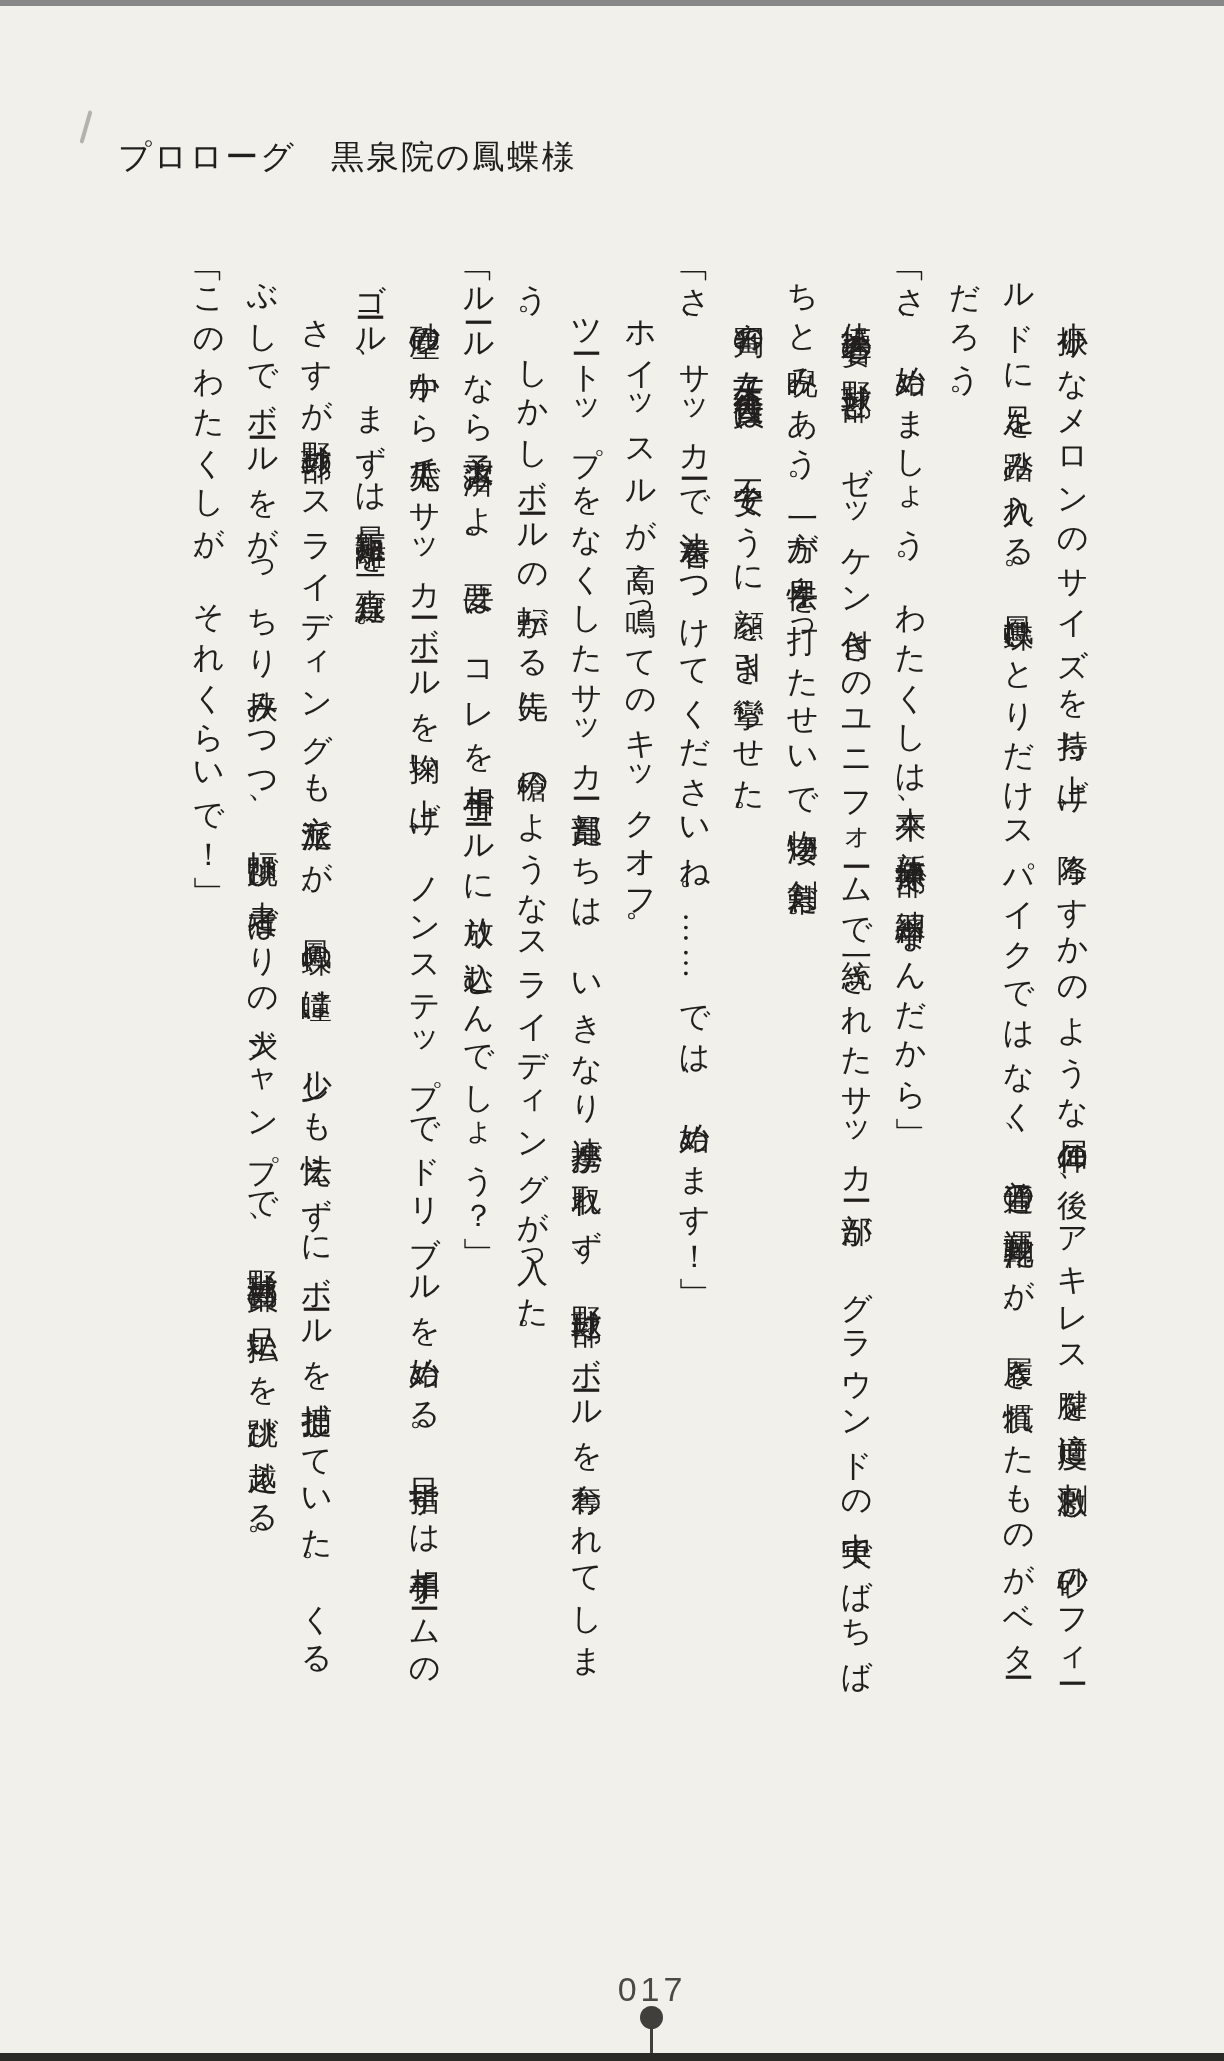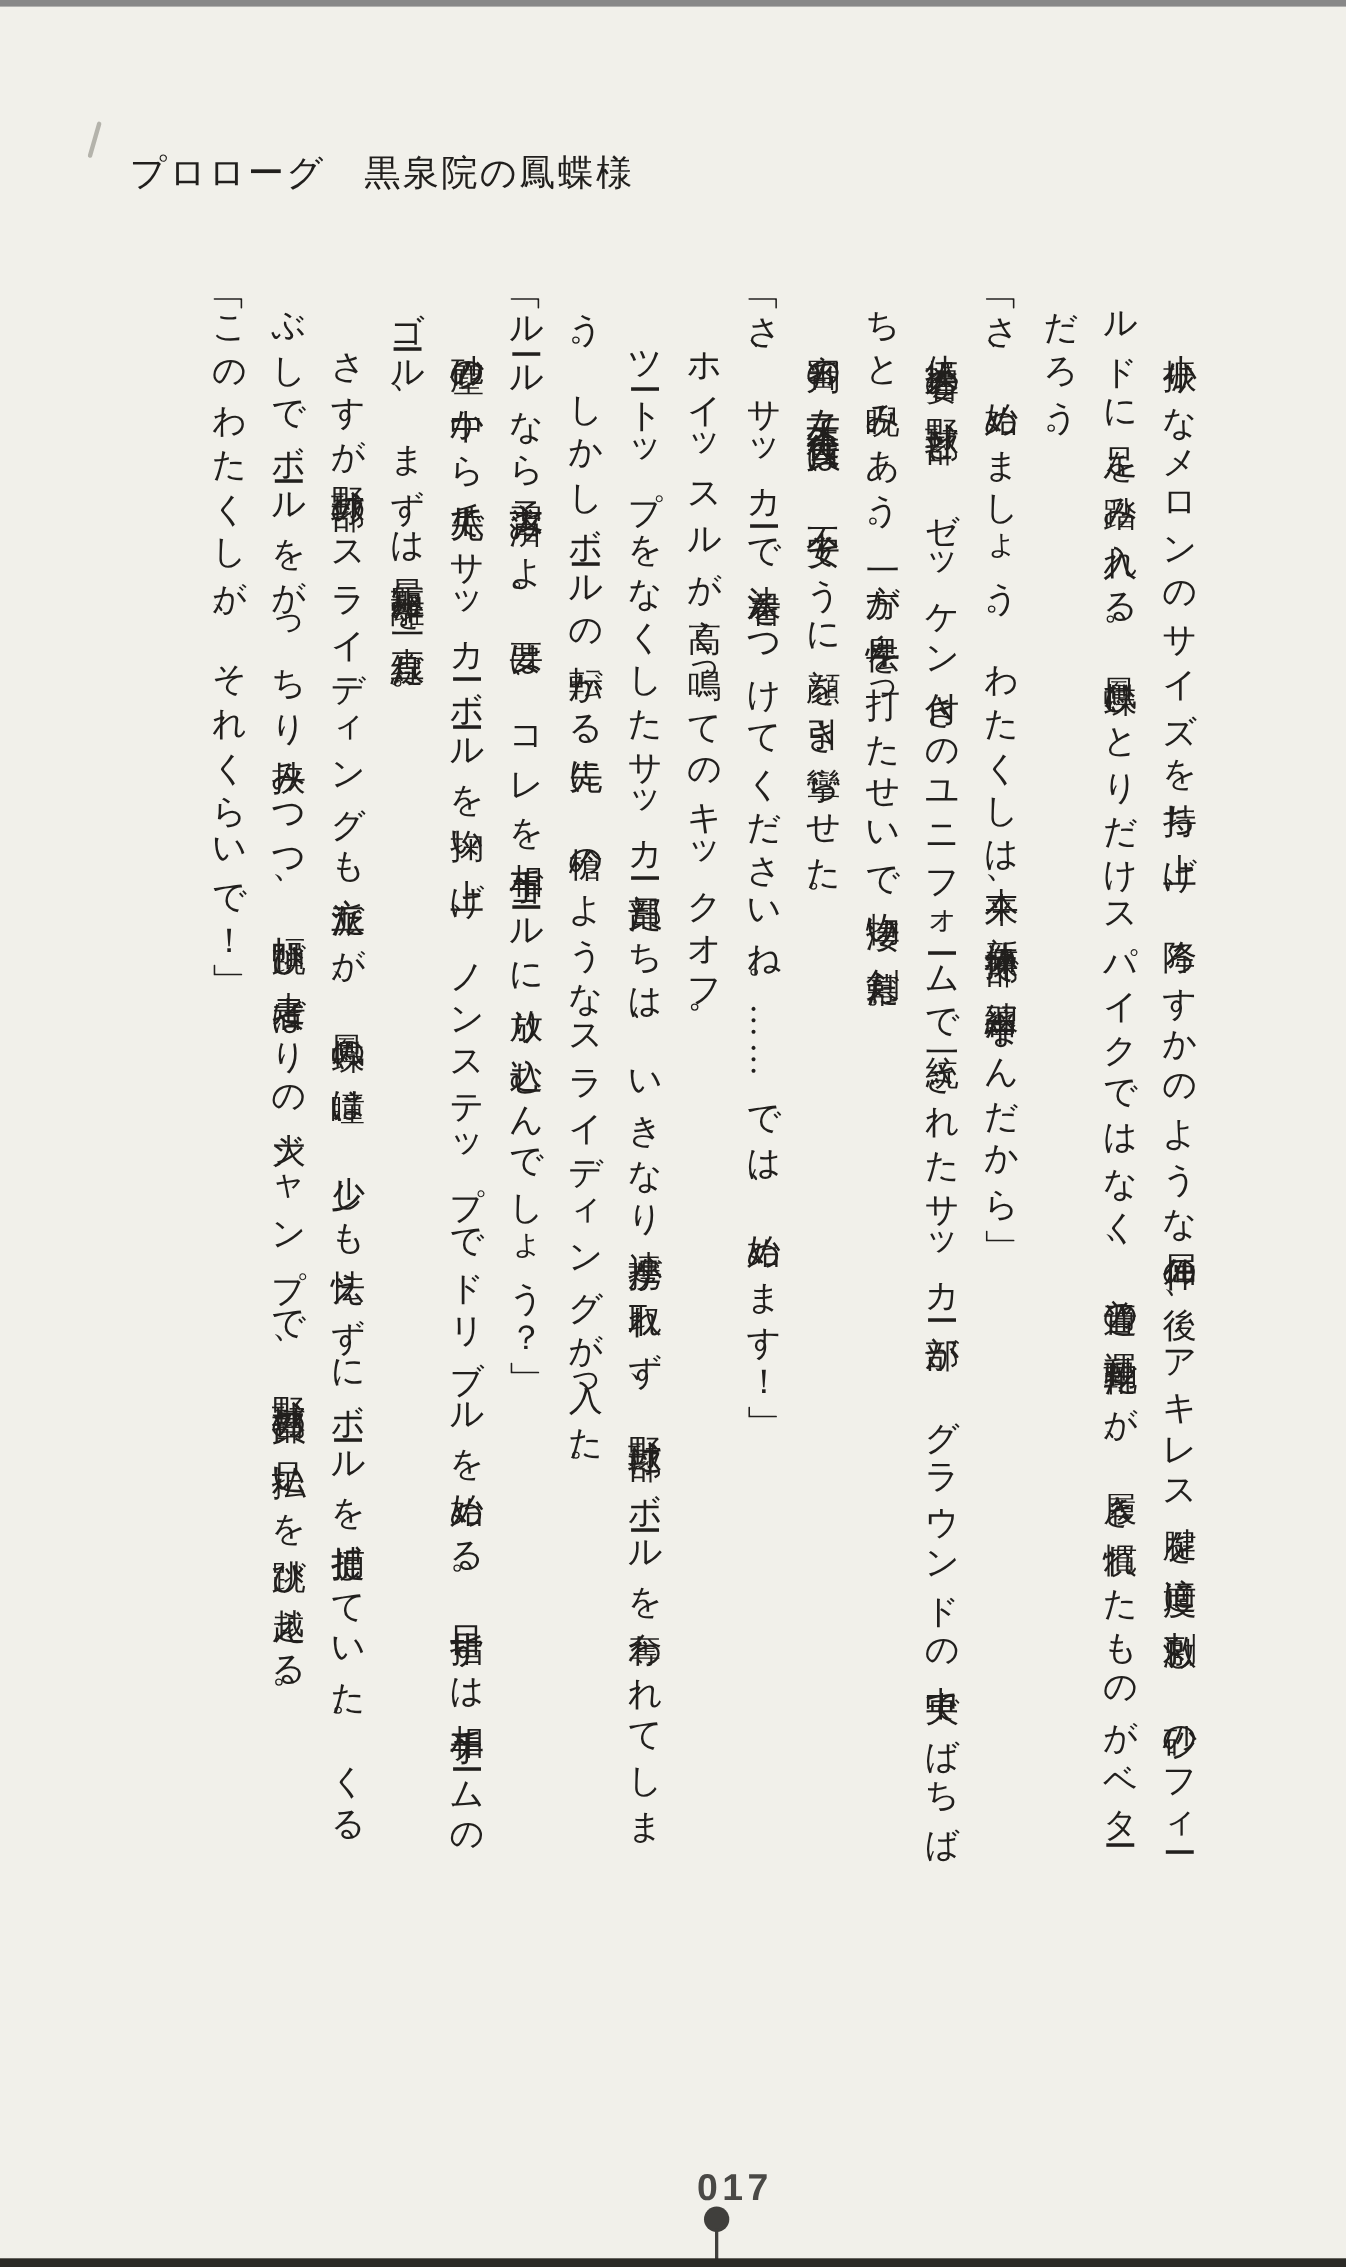--- a/index.html
+++ b/index.html
@@ -30,29 +30,28 @@
     text-orientation: mixed;
     font-size: 31px;
     line-height: 54px;
     letter-spacing: 4.6px;
     color: var(--ink, #211f1d);
   }
   .body-text p { margin: 0; padding: 0; }
   .body-text p.indent { text-indent: 35.6px; }
   .page-number {
     position: absolute;
-    left: 624px;
+    left: 608px;
     top: 1964px;
     width: 88px;
     text-align: center;
     font-size: 34px;
     letter-spacing: 4px;
     color: var(--page_number, #4a4946);
     font-family: "Liberation Sans", "DejaVu Sans", sans-serif;
-    font-weight: bold;
   }
   .footer-dot {
     position: absolute;
     left: 640px;
     top: 2000px;
     width: 23px;
     height: 23px;
     border-radius: 50%;
     background: var(--dot, #403f3c);
   }

